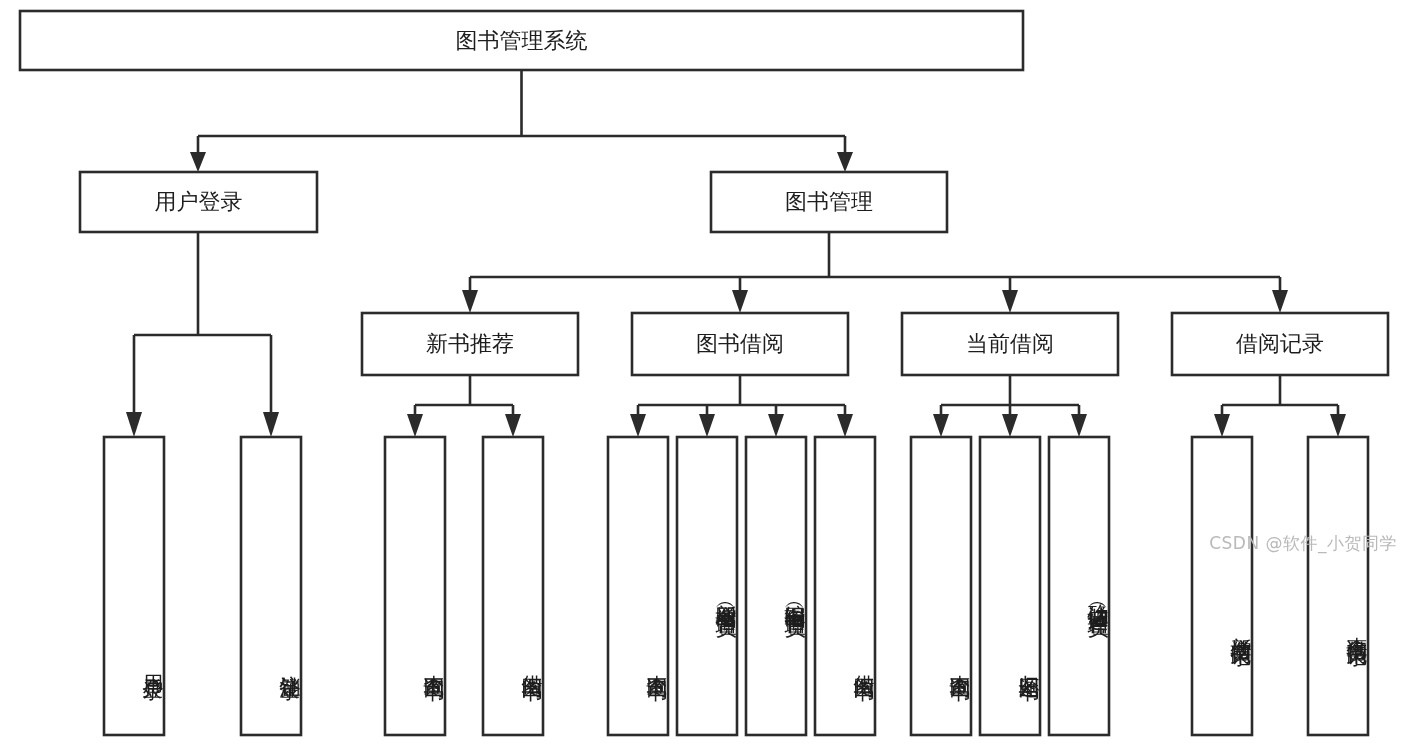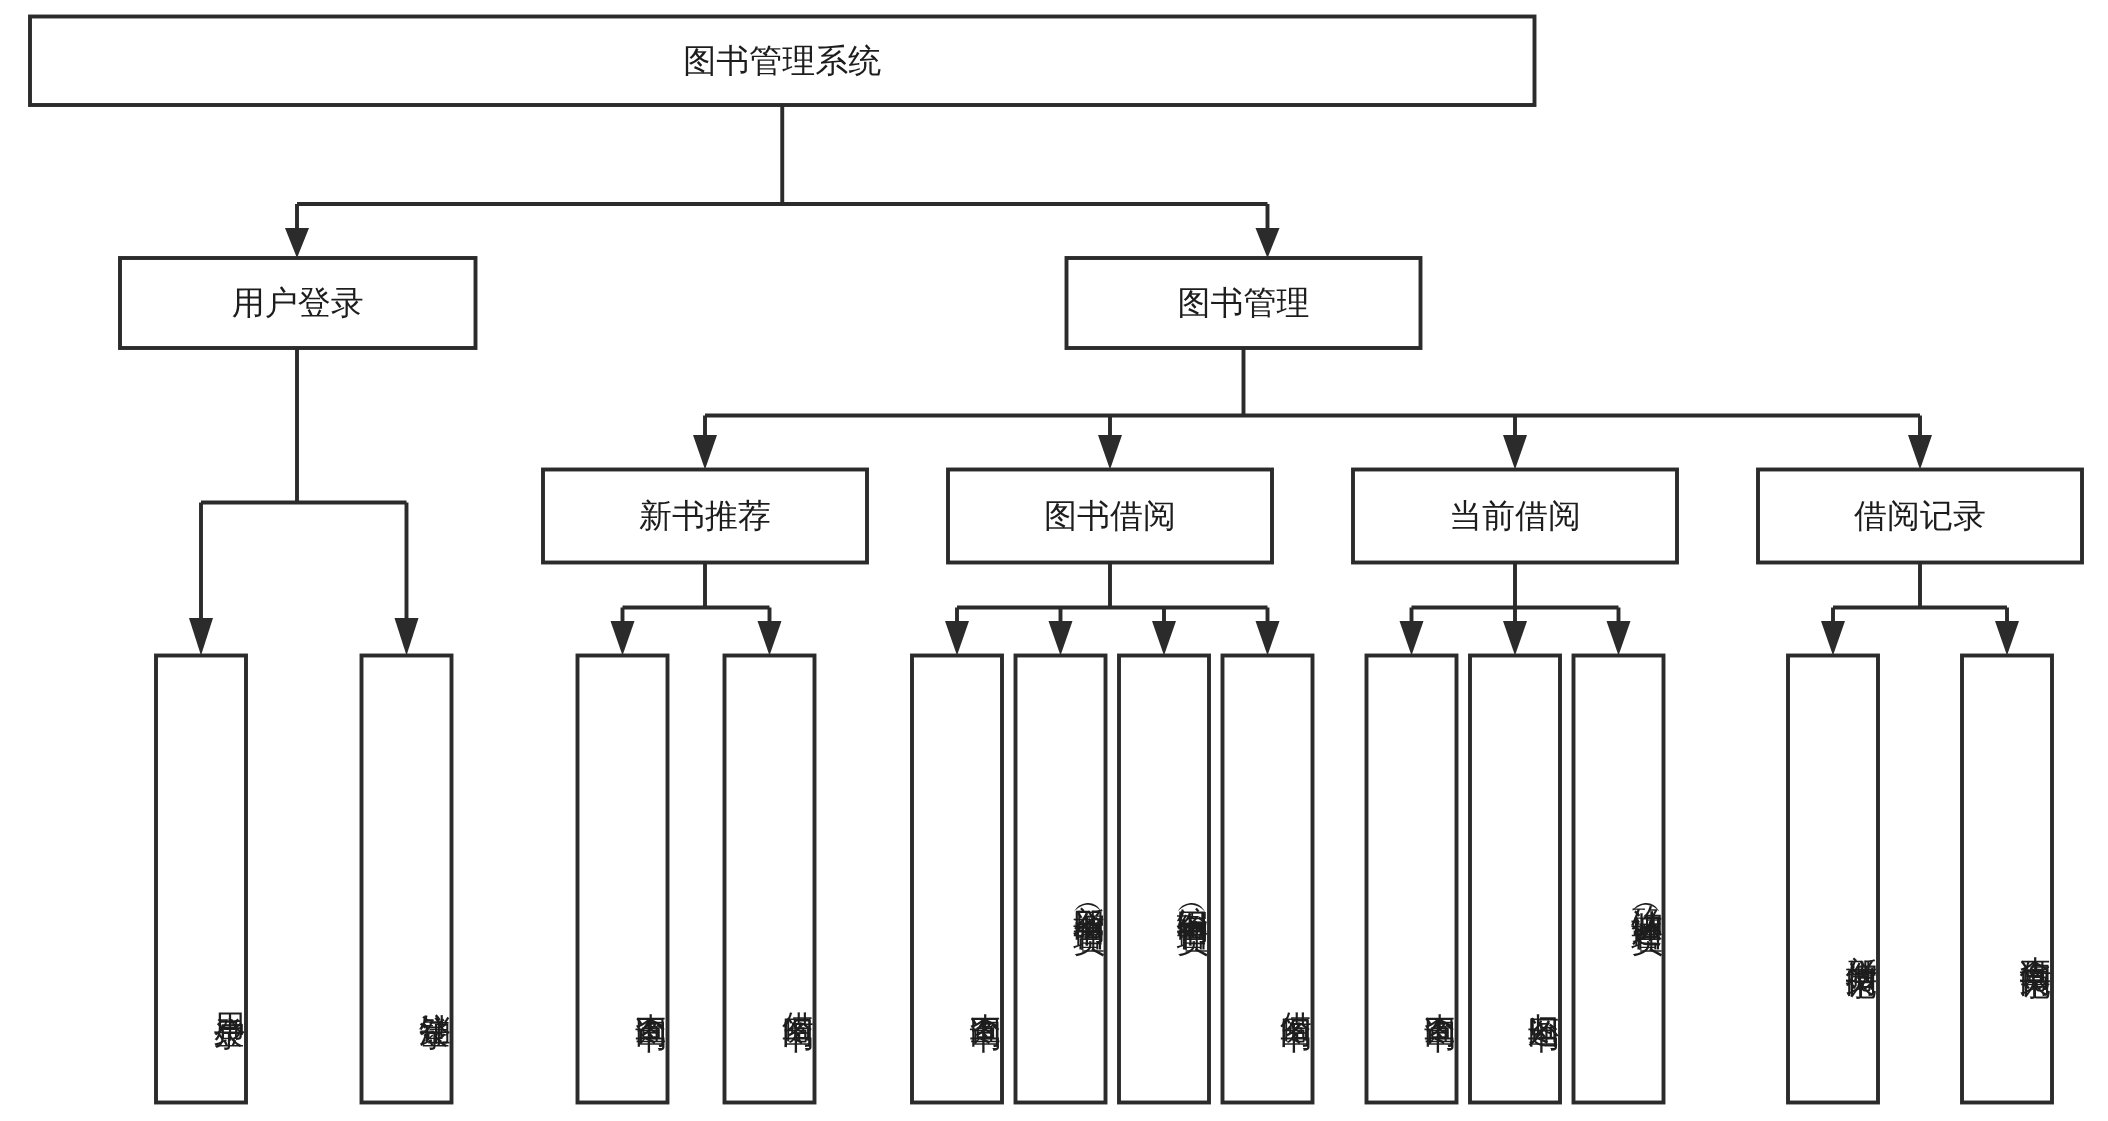--- a/index.html
+++ b/index.html
@@ -161,14 +161,15 @@
   <div class="node-label-v-wrap" style="left:746px; top:437px; width:60px; height:298px; padding-top:10px;">编辑图书（管理员）</div>
   <div class="node-label-v-wrap" style="left:815px; top:437px; width:60px; height:298px; padding-top:76px;">借阅图书</div>
 
   <div class="node-label-v-wrap" style="left:911px; top:437px; width:60px; height:298px; padding-top:76px;">查询图书</div>
   <div class="node-label-v-wrap" style="left:980px; top:437px; width:60px; height:298px; padding-top:76px;">归还图书</div>
   <div class="node-label-v-wrap" style="left:1049px; top:437px; width:60px; height:298px; padding-top:10px;">确认归还（管理员）</div>
 
   <div class="node-label-v-wrap" style="left:1192px; top:437px; width:60px; height:298px; padding-top:40px;">新增借阅记录</div>
   <div class="node-label-v-wrap" style="left:1308px; top:437px; width:60px; height:298px; padding-top:40px;">查询借阅记录</div>
 
+  <div class="watermark">CSDN @软件_小贺同学</div>
 
 </div>
 
 </body></html>

